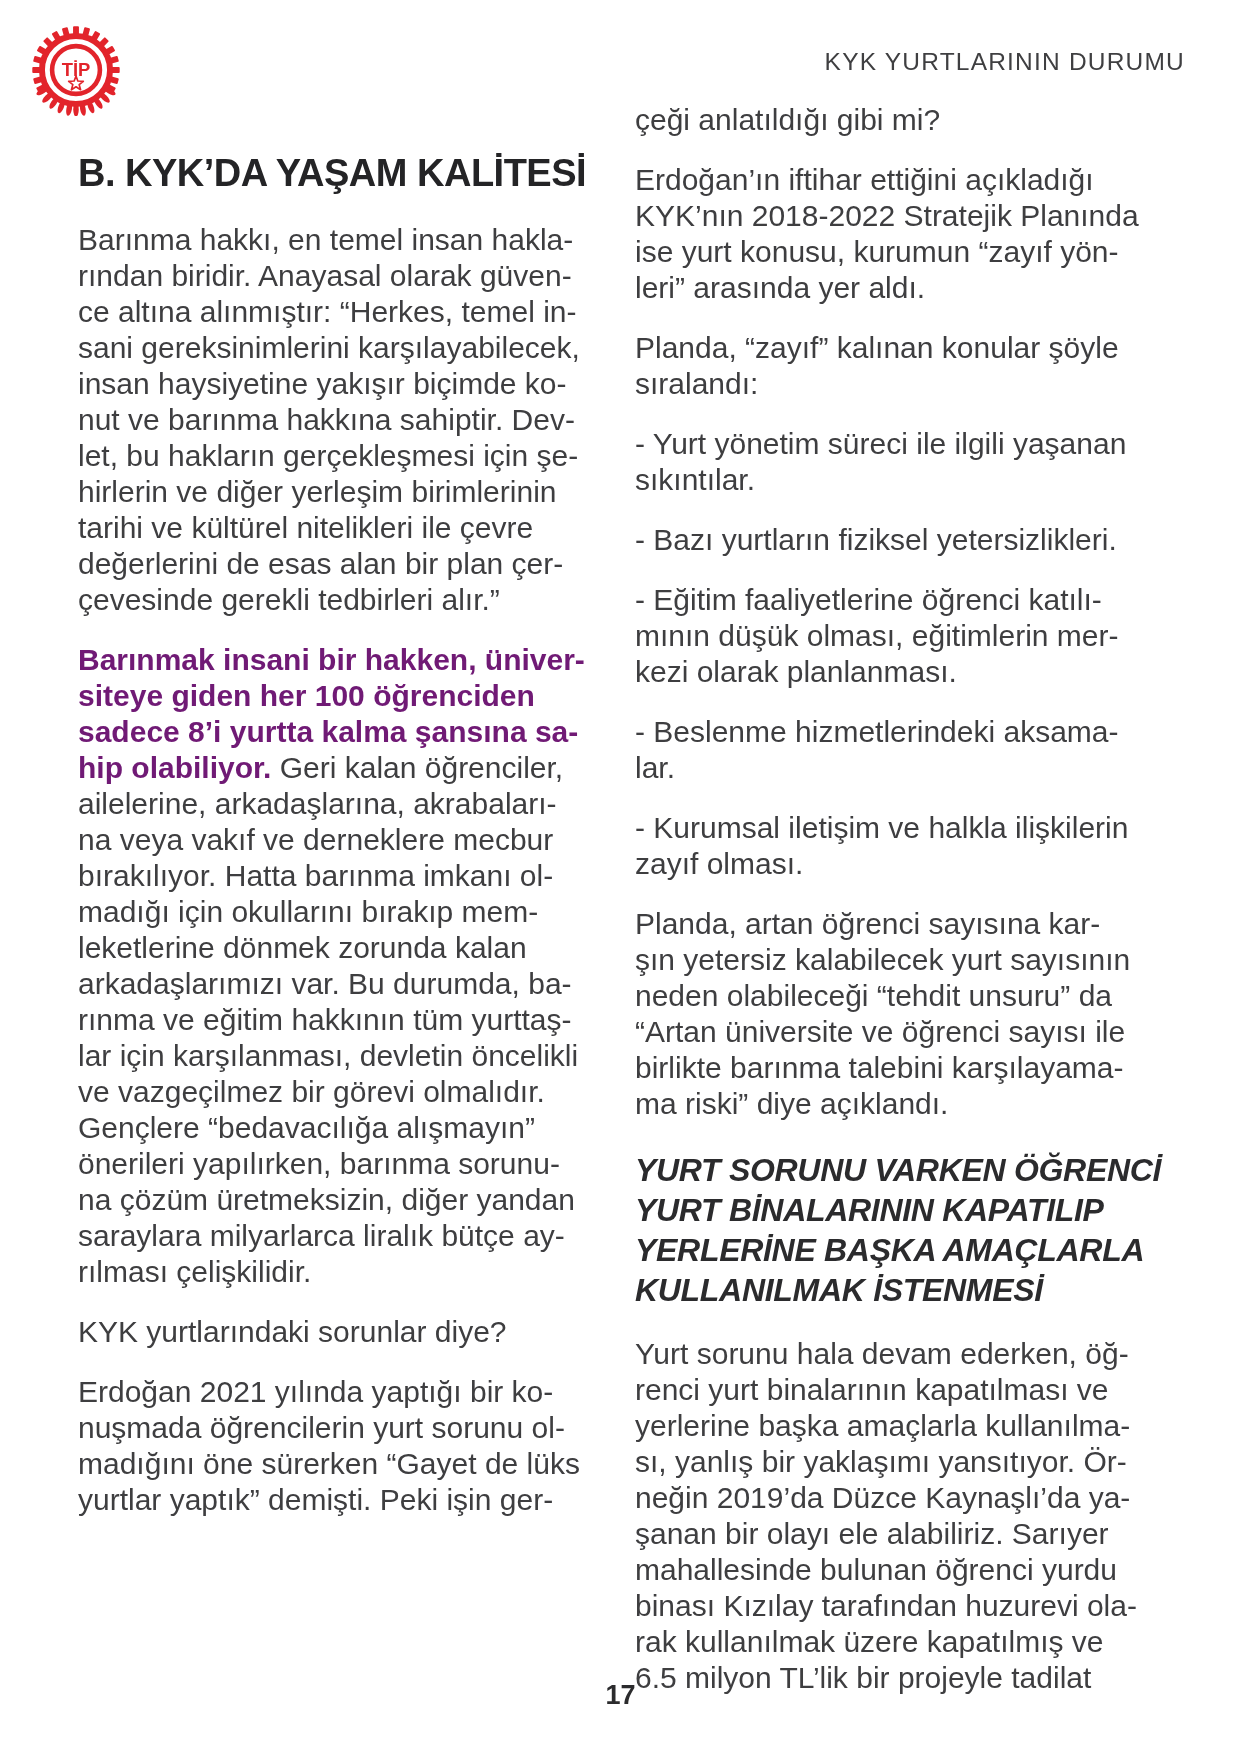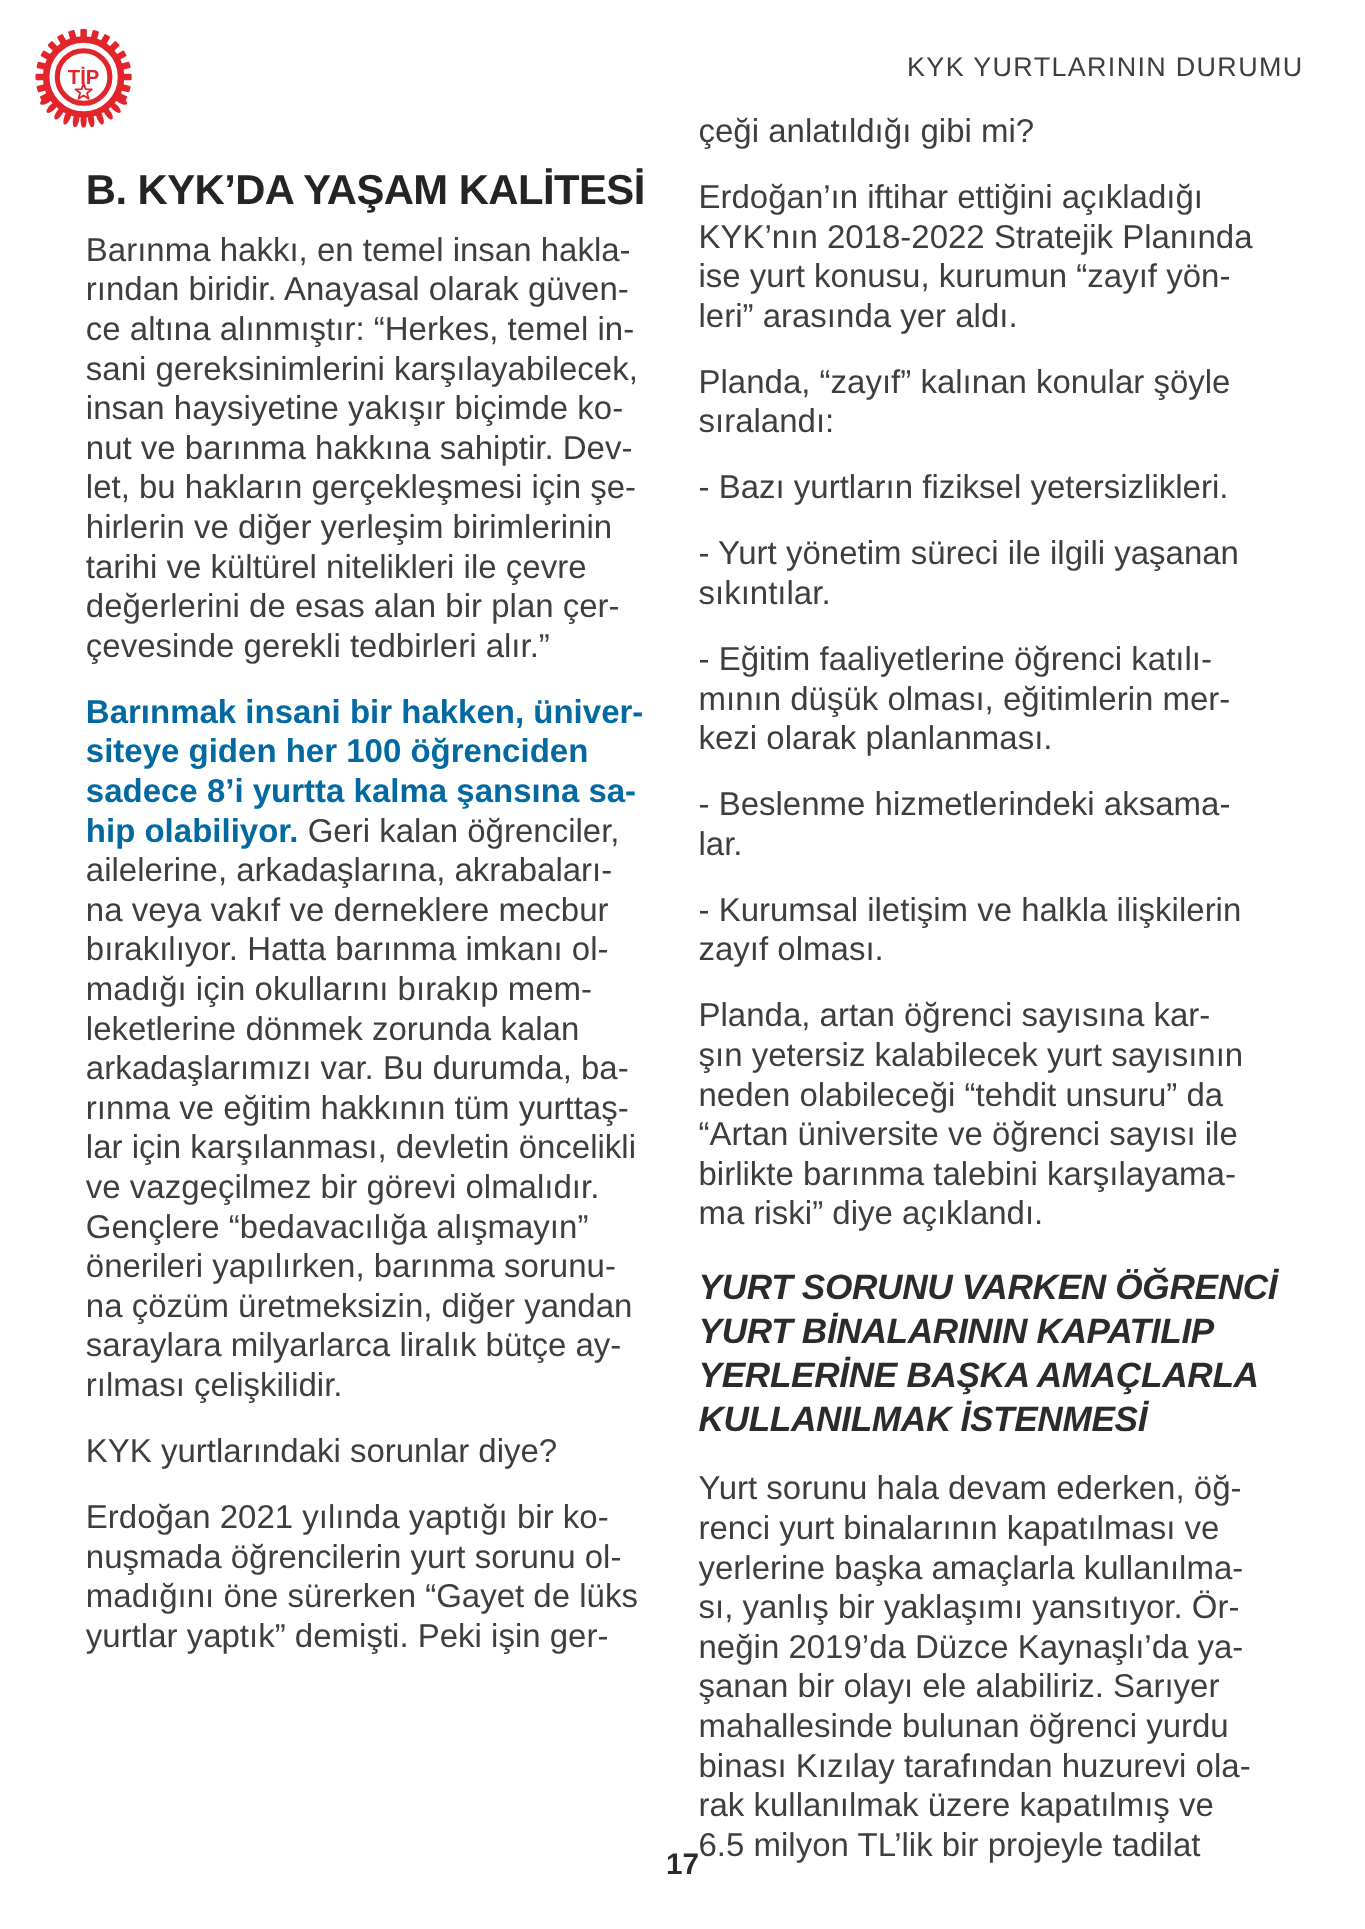--- a/index.html
+++ b/index.html
@@ -16,24 +16,24 @@
     font-size:24.5px;letter-spacing:1.2px;
     color:#3f3f41;font-weight:400;white-space:nowrap;
   }
   .col{position:absolute;top:102px;}
   .col-left{left:78px;width:530px;}
   .col-right{left:635px;width:540px;}
   p.body{
     font-size:30px;line-height:36px;color:#3e3e40;
     white-space:pre-line;margin:0 0 24px 0;
   }
-  .bold-run{font-weight:bold;color:#0369a1;}
+  .bold-run{font-weight:bold;color:#701a75;}
   h2.section{
     font-size:38px;line-height:46px;font-weight:bold;color:#242426;
-    margin:48px 0 14px 0;white-space:nowrap;letter-spacing:-0.5px;
+    margin:48px 0 26px 0;white-space:nowrap;letter-spacing:-0.5px;
   }
   h3.subhead{
     font-size:32px;line-height:40px;font-weight:bold;font-style:italic;
     color:#2b2b2d;white-space:pre-line;margin:28px 0 26px 0;letter-spacing:-0.3px;
   }
   .page-number{
     position:absolute;top:1680px;left:0;width:100%;
     text-align:center;font-weight:bold;font-size:27px;color:#2b2b2d;
   }
 </style>
@@ -137,23 +137,23 @@
     <p class="body">çeği anlatıldığı gibi mi?</p>
 
     <p class="body">Erdoğan’ın iftihar ettiğini açıkladığı
 KYK’nın 2018-2022 Stratejik Planında
 ise yurt konusu, kurumun “zayıf yön-
 leri” arasında yer aldı.</p>
 
     <p class="body">Planda, “zayıf” kalınan konular şöyle
 sıralandı:</p>
 
-    <p class="body">- Bazı yurtların fiziksel yetersizlikleri.</p>
     <p class="body">- Yurt yönetim süreci ile ilgili yaşanan
 sıkıntılar.</p>
+    <p class="body">- Bazı yurtların fiziksel yetersizlikleri.</p>
     <p class="body">- Eğitim faaliyetlerine öğrenci katılı-
 mının düşük olması, eğitimlerin mer-
 kezi olarak planlanması.</p>
     <p class="body">- Beslenme hizmetlerindeki aksama-
 lar.</p>
     <p class="body">- Kurumsal iletişim ve halkla ilişkilerin
 zayıf olması.</p>
 
     <p class="body">Planda, artan öğrenci sayısına kar-
 şın yetersiz kalabilecek yurt sayısının

